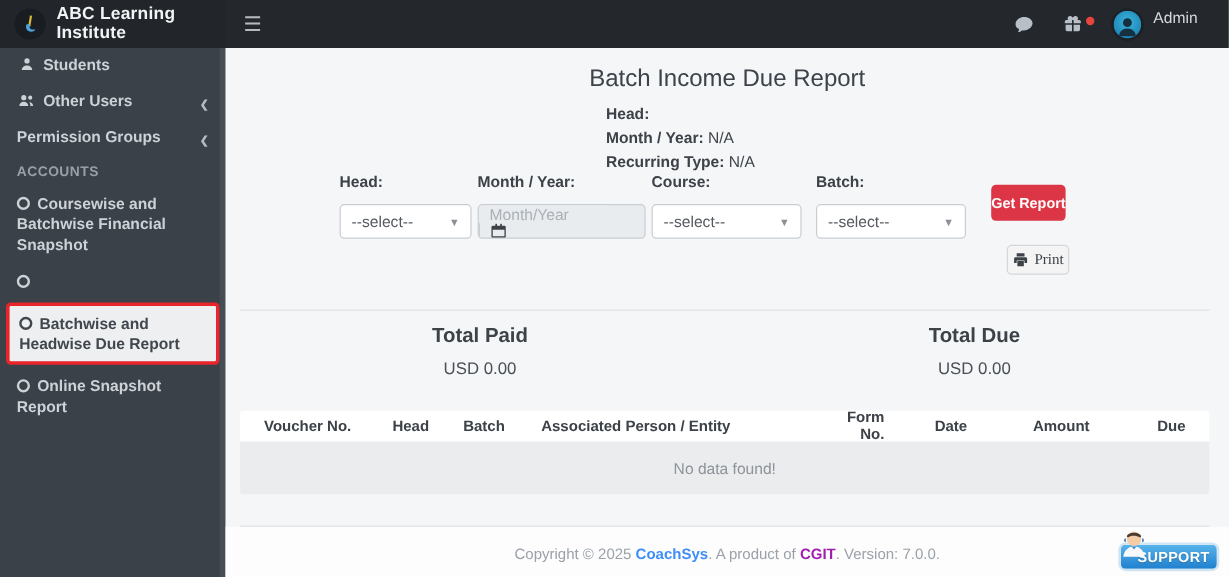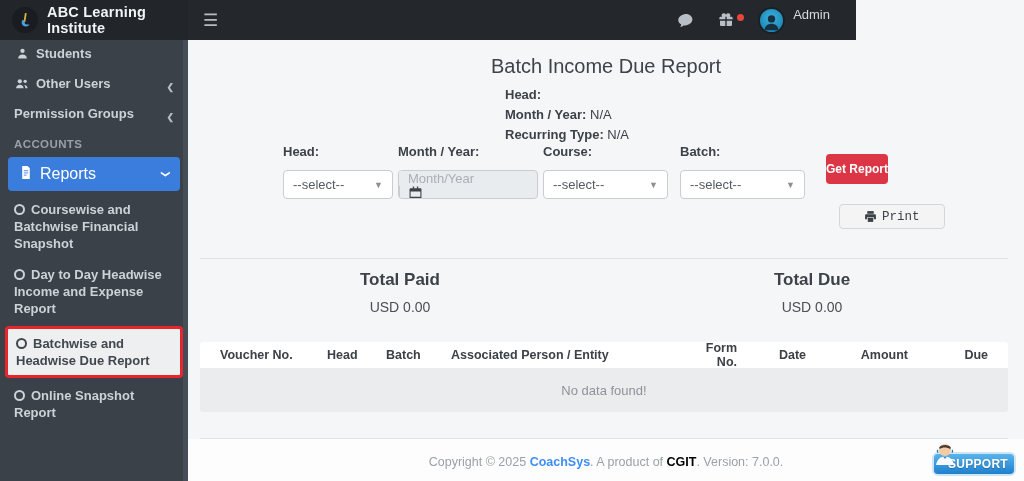--- a/index.html
+++ b/index.html
@@ -1,20 +1,20 @@
 <!DOCTYPE html>
 <html><head>
 <meta charset="utf-8">
 <style>
   * { box-sizing: border-box; margin: 0; padding: 0; }
   html,body { width:1024px; height:481px; overflow:hidden;
     font-family:"Liberation Sans", sans-serif; background:#f5f6f8; }
 
   
-  .topbar { position:absolute; top:0; left:0; width:856px; height:40px;
+  .topbar { position:absolute; top:0; left:0; width:1024px; height:40px;
     background:#24282d; display:flex; align-items:center; z-index:30; }
   .brand { width:188px; height:40px; display:flex; align-items:center; gap:9px;
     padding-left:12px; background:#22262b; flex:0 0 auto; }
   .logo-badge { width:26px; height:26px; border-radius:50%; background:#191c20;
     display:flex; align-items:center; justify-content:center; flex:0 0 auto; }
   .brand-name { color:#f1f3f4; font-size:14.5px; font-weight:700; letter-spacing:.2px; }
   .hamburger { color:#b4bac0; font-size:17px; margin-left:15px; cursor:pointer; }
   .topbar-right { margin-left:auto; display:flex; align-items:center; gap:24px; padding-right:26px; }
   .top-ico { position:relative; display:flex; align-items:center; }
   .red-dot { position:absolute; right:-10px; top:2px; width:7px; height:7px;
@@ -69,24 +69,24 @@
   .month-box { height:29px; display:flex; border:1px solid #c9cdd2; border-radius:4px;
     overflow:hidden; background:#e9ecef;flex-direction:column; }
   .month-box input { border:0; outline:0; background:#e9ecef; width:108px; padding:0 9px;
     font-size:13px; color:#555a60; font-family:"Liberation Sans", sans-serif; }
   .month-box input::placeholder { color:#a9b0b6; }
   .cal-btn { width:31px; display:flex; align-items:center; justify-content:center;
     border-left:1px solid #c9cdd2; cursor:pointer; }
   .btn-danger { position:absolute; left:638px; top:10px; width:62px; height:30px;
     background:#dc3545; color:#fff; border:0; border-radius:4px; font-size:12px;
     font-weight:600; cursor:pointer; font-family:"Liberation Sans", sans-serif; }
-  .btn-print { position:absolute; left:651px; top:60px; height:25px; padding:0 24px;
+  .btn-print { position:absolute; left:651px; top:60px; height:25px; padding:0 4px;
     background:#f4f4f4; border:1px solid #d4d7da; border-radius:4px; font-size:12.5px;
     color:#3c4248; display:flex; align-items:center; gap:5px; cursor:pointer;
-    font-family:Liberation Mono, monospace;justify-content:space-between; }
+    font-family:Liberation Serif, serif;justify-content:space-between; }
 
   .hr1 { position:absolute; top:218px; left:12px; width:808px; height:1px; background:#dfe2e6; }
   .total-block { position:absolute; top:230px; width:200px; text-align:center; }
   .total-label { font-size:17px; font-weight:700; color:#3c4248; }
   .total-value { font-size:14px; color:#4a5056; margin-top:9px; }
 
   .table { position:absolute; top:302px; left:12px; width:808px; border-radius:3px;
     overflow:hidden; }
   .thead { display:flex; background:#fff; height:26px; align-items:center;
     font-size:12.5px; font-weight:700; color:#3b4147; }
@@ -100,21 +100,21 @@
   .c6 { flex:0 0 69px; text-align:right; }
   .c7 { flex:0 0 102px; text-align:right; }
   .c8 { flex:1; text-align:right; padding-right:20px; }
 
   .hr2 { position:absolute; top:398px; left:12px; width:808px; height:1px; background:#dfe2e6; }
   .footer-band { position:absolute; top:399px; left:0; width:100%; height:42px; background:#fdfdfe; }
   .footer-text { position:absolute; top:415px; width:100%; text-align:center;
     font-size:12.5px; color:#9aa1a8; }
   .footer-text a { text-decoration:none; font-weight:700; cursor:pointer; }
   .link-blue { color:#3e8ef7; }
-  .link-green { color:#000000; }
+  .link-green { color:#a21caf; }
 
   .support { position:absolute; right:8px; bottom:5px; width:84px; height:24px;
     background:linear-gradient(#58b4ea, #1f80ce); border:2px solid #cfe5f4;
     border-radius:6px; display:flex; align-items:center; justify-content:flex-end;
     padding-right:6px; cursor:pointer; }
   .support-label { color:#fff; font-size:12px; font-weight:700; letter-spacing:.3px;
     text-shadow:0 1px 1px rgba(0,0,0,.25); }
   .support-agent { position:absolute; left:-2px; bottom:1px; }
 </style>
 </head>
@@ -178,39 +178,27 @@
     </span><span>Other Users</span>
   </div>
 
   <div class="s-item">
     <span class="chev">❮</span>
     <span>Permission Groups</span>
   </div>
 
   <div class="s-section">ACCOUNTS</div>
 
-  <div class="s-active">
-    <span class="s-ico">
-      <svg width="12" height="13" viewBox="0 0 20 24" fill="#fff">
-          <path d="M3 0h10l4 4v20H3z"></path>
-          <rect x="6" y="8" width="8" height="1.6" fill="#3b7ddd"></rect>
-          <rect x="6" y="12" width="8" height="1.6" fill="#3b7ddd"></rect>
-          <rect x="6" y="16" width="5" height="1.6" fill="#3b7ddd"></rect>
-        </svg>
-    </span>
-    <span>Reports</span>
-    <span class="chev-down">❯</span>
-  </div>
 
   <div class="s-wrap">
     <span class="circle-o"></span><span>Coursewise and Batchwise Financial Snapshot</span>
   </div>
 
   <div class="s-wrap">
-    <span class="circle-o"></span><span>Day to Day Headwise Income and Expense Report</span>
+    <span class="circle-o"></span>
   </div>
 
 
   <div class="s-highlight">
     <span class="circle-o"></span><span>Batchwise and Headwise Due Report</span>
   </div>
 
   <div class="s-wrap">
     <span class="circle-o"></span><span>Online Snapshot Report</span>
   </div>

